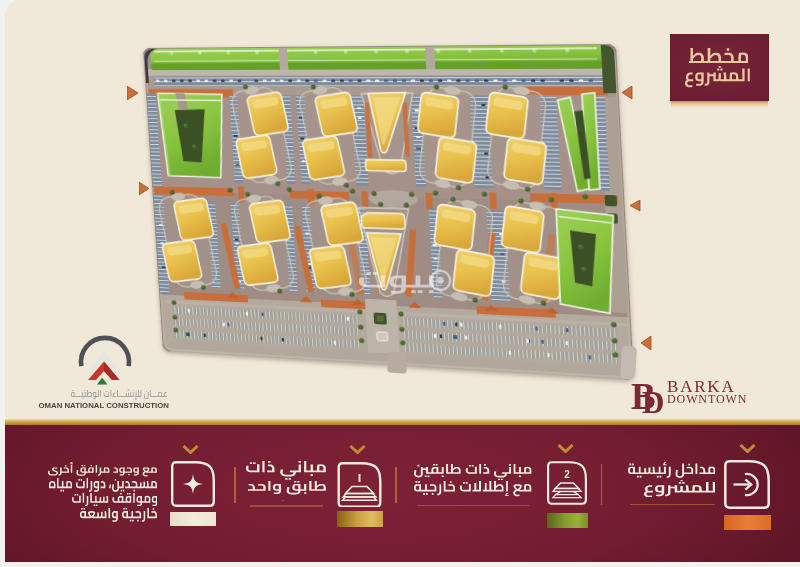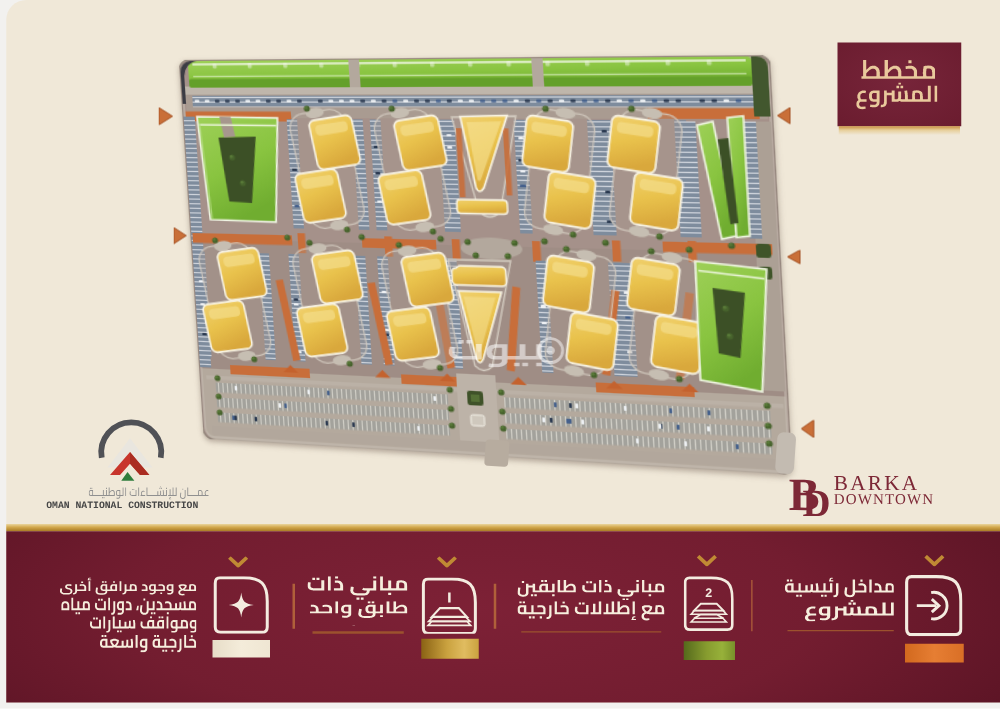--- a/index.html
+++ b/index.html
@@ -568,21 +568,21 @@
       <path d="M28,16.5 L46,40 L36.5,40 L28,27 L19.5,40 L10,40 Z" fill="#e9e6df"></path>
       <path d="M28,27.5 L43.5,46 L36,46 L28,37 L20,46 L12,46 Z" fill="#c8352c"></path>
       <path d="M28,27.5 L43.5,46 L36,46 L28,37 Z" fill="#a52a1e" opacity="0.85"></path>
       <path d="M26,43.5 L31.5,50.5 L21,50.5 Z" fill="#2f7d3c"></path>
     </svg>
 
 <svg class="abs" style="left:71px;top:389px" width="96.0" height="10.5" viewBox="0 0 1203 110" preserveAspectRatio="none">
       <path d="M813.0 92.0 808.0 98.0 808.0 103.0 806.0 104.0 806.0 109.0 826.0 109.0 826.0 104.0 815.0 104.0 814.0 103.0 814.0 99.0 817.0 96.0 821.0 96.0 822.0 97.0 824.0 94.0 824.0 92.0 822.0 91.0 815.0 91.0ZM149.0 91.0 149.0 100.0 157.0 100.0 157.0 91.0ZM134.0 91.0 134.0 100.0 142.0 100.0 142.0 91.0ZM533.0 42.0 528.0 47.0 524.0 55.0 524.0 67.0 527.0 73.0 526.0 74.0 519.0 74.0 519.0 81.0 566.0 81.0 566.0 74.0 538.0 74.0 535.0 71.0 532.0 64.0 533.0 55.0 540.0 47.0 548.0 45.0 549.0 46.0 553.0 46.0 556.0 48.0 561.0 42.0 553.0 38.0 542.0 38.0ZM971.0 32.0 962.0 32.0 962.0 86.0 960.0 91.0 953.0 97.0 951.0 97.0 950.0 98.0 945.0 98.0 944.0 99.0 942.0 98.0 937.0 98.0 930.0 95.0 926.0 91.0 924.0 87.0 924.0 75.0 925.0 74.0 925.0 67.0 926.0 66.0 927.0 55.0 925.0 54.0 920.0 54.0 919.0 53.0 918.0 55.0 918.0 61.0 917.0 62.0 917.0 68.0 916.0 69.0 916.0 76.0 915.0 77.0 915.0 87.0 919.0 96.0 924.0 101.0 933.0 105.0 937.0 105.0 938.0 106.0 949.0 106.0 950.0 105.0 957.0 104.0 959.0 102.0 962.0 101.0 967.0 96.0 969.0 93.0 970.0 86.0 971.0 85.0ZM478.0 32.0 470.0 32.0 470.0 73.0 469.0 74.0 440.0 74.0 439.0 73.0 430.0 73.0 425.0 71.0 420.0 66.0 420.0 64.0 419.0 63.0 419.0 54.0 420.0 53.0 421.0 43.0 417.0 43.0 416.0 42.0 413.0 42.0 412.0 44.0 411.0 55.0 410.0 56.0 410.0 62.0 411.0 63.0 411.0 67.0 413.0 71.0 421.0 78.0 423.0 78.0 427.0 80.0 432.0 80.0 433.0 81.0 478.0 81.0ZM448.0 22.0 448.0 31.0 456.0 31.0 456.0 22.0ZM433.0 22.0 433.0 31.0 441.0 31.0 441.0 22.0ZM939.0 21.0 939.0 30.0 947.0 30.0 947.0 21.0ZM775.0 13.0 775.0 22.0 784.0 22.0 784.0 14.0 783.0 13.0ZM724.0 13.0 724.0 22.0 732.0 22.0 732.0 13.0ZM709.0 13.0 709.0 22.0 717.0 22.0 717.0 13.0ZM173.0 13.0 173.0 22.0 182.0 22.0 182.0 13.0ZM27.0 13.0 27.0 22.0 35.0 22.0 35.0 13.0ZM12.0 13.0 12.0 22.0 20.0 22.0 20.0 13.0ZM988.0 11.0 988.0 81.0 1202.0 81.0 1202.0 74.0 1178.0 74.0 1175.0 71.0 1171.0 62.0 1171.0 54.0 1172.0 53.0 1172.0 51.0 1174.0 47.0 1179.0 42.0 1184.0 40.0 1195.0 40.0 1196.0 41.0 1198.0 41.0 1199.0 40.0 1199.0 38.0 1201.0 34.0 1196.0 33.0 1195.0 32.0 1183.0 32.0 1175.0 35.0 1168.0 41.0 1164.0 48.0 1164.0 50.0 1163.0 51.0 1163.0 56.0 1162.0 57.0 1162.0 59.0 1163.0 60.0 1163.0 65.0 1166.0 72.0 1165.0 74.0 1153.0 74.0 1152.0 73.0 1151.0 74.0 1142.0 74.0 1141.0 73.0 1141.0 50.0 1140.0 49.0 1139.0 43.0 1132.0 35.0 1127.0 33.0 1123.0 33.0 1122.0 32.0 1108.0 32.0 1107.0 33.0 1103.0 33.0 1098.0 35.0 1097.0 37.0 1097.0 42.0 1096.0 43.0 1096.0 51.0 1095.0 52.0 1095.0 65.0 1096.0 66.0 1096.0 73.0 1095.0 74.0 1085.0 74.0 1084.0 73.0 1083.0 74.0 1060.0 74.0 1059.0 73.0 1058.0 74.0 1035.0 74.0 1034.0 73.0 1033.0 74.0 1010.0 74.0 1009.0 73.0 1008.0 74.0 998.0 74.0 997.0 73.0 997.0 11.0ZM1107.0 40.0 1114.0 40.0 1115.0 39.0 1117.0 40.0 1123.0 40.0 1127.0 42.0 1130.0 45.0 1132.0 50.0 1132.0 73.0 1131.0 74.0 1106.0 74.0 1105.0 73.0 1105.0 70.0 1104.0 69.0 1104.0 48.0 1105.0 47.0 1105.0 42.0ZM881.0 11.0 872.0 11.0 872.0 73.0 871.0 74.0 861.0 74.0 860.0 73.0 859.0 74.0 850.0 74.0 849.0 73.0 849.0 11.0 841.0 11.0 841.0 72.0 839.0 74.0 821.0 74.0 820.0 73.0 820.0 25.0 811.0 25.0 811.0 73.0 810.0 74.0 796.0 74.0 796.0 81.0 881.0 81.0ZM579.0 11.0 579.0 81.0 713.0 81.0 719.0 78.0 725.0 81.0 784.0 81.0 784.0 32.0 775.0 32.0 775.0 73.0 774.0 74.0 765.0 74.0 764.0 73.0 763.0 74.0 754.0 74.0 753.0 73.0 753.0 50.0 752.0 49.0 752.0 43.0 751.0 42.0 750.0 32.0 746.0 32.0 741.0 34.0 742.0 35.0 743.0 46.0 744.0 47.0 744.0 73.0 743.0 74.0 730.0 74.0 729.0 73.0 726.0 73.0 724.0 71.0 724.0 65.0 725.0 64.0 725.0 37.0 716.0 37.0 716.0 66.0 715.0 67.0 715.0 70.0 712.0 73.0 709.0 73.0 708.0 74.0 698.0 74.0 697.0 73.0 697.0 42.0 688.0 42.0 688.0 73.0 687.0 74.0 677.0 74.0 676.0 73.0 674.0 74.0 652.0 74.0 651.0 73.0 649.0 74.0 627.0 74.0 626.0 73.0 624.0 74.0 602.0 74.0 601.0 73.0 599.0 74.0 589.0 74.0 588.0 73.0 588.0 11.0ZM496.0 11.0 496.0 81.0 505.0 81.0 505.0 11.0ZM366.0 11.0 366.0 81.0 374.0 81.0 374.0 11.0ZM348.0 11.0 340.0 11.0 340.0 73.0 339.0 74.0 329.0 74.0 328.0 73.0 326.0 74.0 318.0 74.0 316.0 72.0 316.0 32.0 289.0 32.0 281.0 35.0 276.0 40.0 274.0 44.0 274.0 48.0 273.0 49.0 273.0 65.0 277.0 75.0 282.0 79.0 288.0 80.0 289.0 81.0 307.0 81.0 308.0 82.0 308.0 87.0 307.0 88.0 307.0 90.0 303.0 94.0 299.0 96.0 279.0 96.0 278.0 95.0 277.0 96.0 277.0 101.0 276.0 102.0 278.0 103.0 283.0 103.0 284.0 104.0 299.0 104.0 309.0 100.0 315.0 93.0 315.0 91.0 316.0 90.0 316.0 82.0 317.0 81.0 348.0 81.0ZM285.0 42.0 289.0 40.0 307.0 40.0 308.0 41.0 308.0 73.0 307.0 74.0 295.0 74.0 294.0 73.0 288.0 73.0 283.0 68.0 282.0 66.0 282.0 59.0 281.0 58.0 281.0 55.0 282.0 54.0 282.0 47.0ZM261.0 53.0 260.0 52.0 259.0 45.0 256.0 40.0 252.0 36.0 244.0 32.0 232.0 32.0 231.0 33.0 228.0 33.0 220.0 37.0 210.0 47.0 209.0 46.0 209.0 11.0 200.0 11.0 200.0 73.0 199.0 74.0 194.0 74.0 193.0 73.0 192.0 74.0 183.0 74.0 182.0 73.0 182.0 32.0 173.0 32.0 173.0 73.0 172.0 74.0 163.0 74.0 162.0 73.0 161.0 74.0 152.0 74.0 151.0 73.0 151.0 32.0 142.0 32.0 142.0 73.0 141.0 74.0 131.0 74.0 130.0 73.0 128.0 74.0 106.0 74.0 105.0 73.0 103.0 74.0 81.0 74.0 80.0 73.0 78.0 74.0 56.0 74.0 55.0 73.0 53.0 74.0 45.0 74.0 43.0 72.0 43.0 32.0 16.0 32.0 8.0 35.0 3.0 40.0 1.0 44.0 1.0 48.0 0.0 49.0 0.0 65.0 4.0 75.0 9.0 79.0 15.0 80.0 16.0 81.0 261.0 81.0ZM250.0 46.0 251.0 51.0 252.0 52.0 252.0 73.0 251.0 74.0 210.0 74.0 209.0 73.0 209.0 59.0 215.0 51.0 223.0 44.0 232.0 40.0 242.0 40.0 243.0 41.0 245.0 41.0ZM12.0 42.0 16.0 40.0 34.0 40.0 35.0 41.0 35.0 73.0 34.0 74.0 22.0 74.0 21.0 73.0 15.0 73.0 10.0 68.0 9.0 66.0 9.0 59.0 8.0 58.0 8.0 55.0 9.0 54.0 9.0 47.0ZM717.0 0.0 717.0 8.0 724.0 8.0 724.0 0.0Z" fill="#909090" fill-rule="evenodd"></path>
     </svg>
 
-<div class="abs" style="left:37px;top:400.5px;width:132px;text-align:left;font-size:7.8px;font-weight:bold;color:#474747;letter-spacing:0;white-space:nowrap;font-family:Liberation Mono, monospace;">OMAN NATIONAL CONSTRUCTION</div>
+<div class="abs" style="left:37px;top:400.5px;width:132px;text-align:right;font-size:7.8px;font-weight:bold;color:#474747;letter-spacing:0;white-space:nowrap;">OMAN NATIONAL CONSTRUCTION</div>
 
 <div id="goldline"></div>
 
 <div id="bar"></div>
 
 <svg class="abs" style="left:182px;top:445px" width="17" height="9" viewBox="0 0 17 9">
       <path d="M1.5,1 L8.5,7.5 L15.5,1" fill="none" stroke="#c08a34" stroke-width="3"></path>
     </svg>
 
 <svg class="abs" style="left:170px;top:461px" width="46" height="46" viewBox="0 0 44 46">

